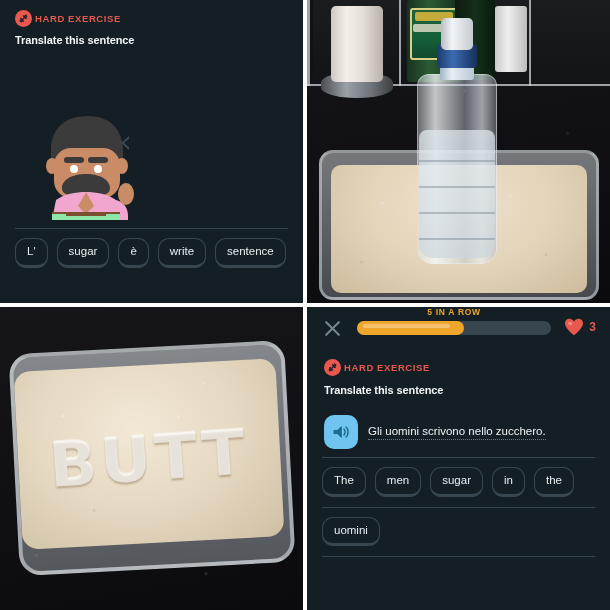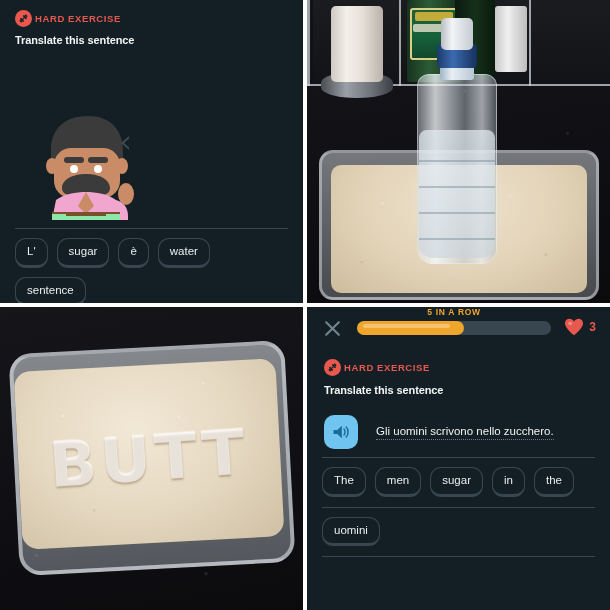--- a/index.html
+++ b/index.html
@@ -178,21 +178,21 @@
 
     <div class="bubble-tail"></div>
     <div class="bubble-tail-in"></div>
 
     <div class="wbank" style="top:228px;">
       <div class="wb-rule"></div>
       <div class="wb-row">
         <span class="tile">L'</span>
         <span class="tile">sugar</span>
         <span class="tile">è</span>
-        <span class="tile">water</span>
+        <span class="tile">write</span>
         <span class="tile">sentence</span>
       </div>
 
     </div>
   </div>
 
   <div class="panel">
     <div class="photo counter-dark"></div>
     <div class="tiles-bg"></div>
     <div class="grout" style="left:0;top:0;width:3px;height:86px;"></div>
@@ -278,21 +278,21 @@
     <div class="prompt-title">Translate this sentence</div>
 
     <div class="spk-row">
       <span class="spk">
         <svg width="20" height="20" viewBox="0 0 24 24" fill="#1b6b93">
           <path d="M3 9.5 L7.5 9.5 L13 4.6 L13 19.4 L7.5 14.5 L3 14.5 Z"></path>
           <path d="M15.6 8.4 C17.3 9.7 17.3 14.3 15.6 15.6" stroke="#1b6b93" stroke-width="1.8" fill="none" stroke-linecap="round"></path>
           <path d="M18.2 6 C21.2 8.4 21.2 15.6 18.2 18" stroke="#1b6b93" stroke-width="1.8" fill="none" stroke-linecap="round"></path>
           </svg>
       </span>
-      <span class="it-sentence" style="border-bottom:1.6px dotted #6c7c85;padding-bottom:2px;margin-left:8px;">Gli uomini scrivono nello zucchero.</span>
+      <span class="it-sentence" style="border-bottom:1.6px dotted #6c7c85;padding-bottom:2px;">Gli uomini scrivono nello zucchero.</span>
     </div>
 
     <div class="wbank">
       <div class="wb-rule"></div>
       <div class="wb-row">
         <span class="tile">The</span>
         <span class="tile">men</span>
         <span class="tile">sugar</span>
         <span class="tile">in</span>
         <span class="tile">the</span>

